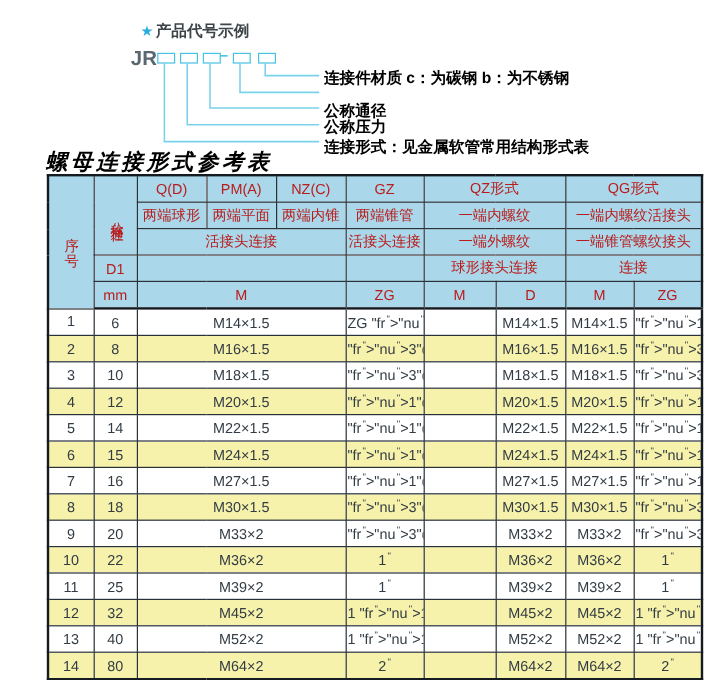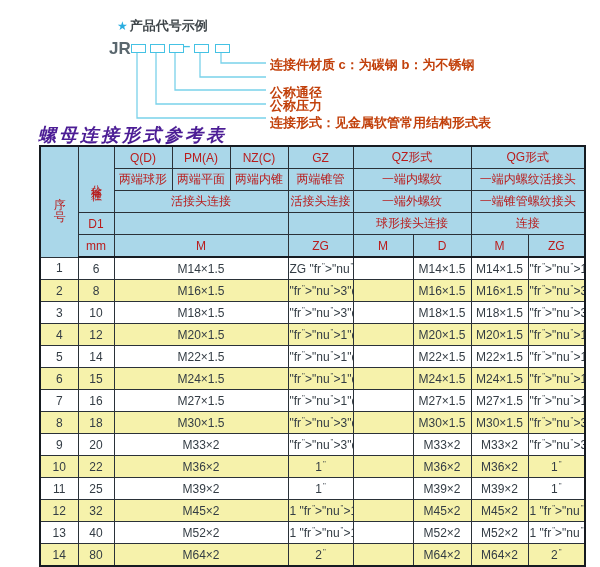--- a/index.html
+++ b/index.html
@@ -7,26 +7,26 @@
        font-family:"Liberation Sans","DejaVu Sans",sans-serif;color:#333c44;}
 
   
   .diagram{position:absolute;left:0;top:0;width:524px;height:145px;}
   .diagram svg.leads{position:absolute;left:0;top:0;pointer-events:none;}
   .diagram-title{position:absolute;left:117px;top:17px;font-size:13px;font-weight:bold;color:#3e4549;}
   .diagram-title .star{color:#29ade0;margin-right:2px;font-size:12px;}
   .jr-prefix{position:absolute;left:109px;top:39px;font-size:17px;font-weight:bold;color:#5a676e;}
   .code-box{position:absolute;top:44px;width:13px;height:7px;border:1px solid #45c2e4;background:#ffffff;}
   .code-dash{position:absolute;left:183px;top:38px;color:#45c2e4;font-weight:bold;font-size:13px;}
-  .diagram-label{position:absolute;left:270px;font-size:13px;font-weight:bold;color:#c2410c;white-space:nowrap;}
+  .diagram-label{position:absolute;left:270px;font-size:13px;font-weight:bold;color:#000000;white-space:nowrap;}
 
   
   .table-title{position:absolute;left:38px;top:123px;margin:0;
        font-family:"Liberation Serif","DejaVu Serif",serif;font-style:italic;
-       font-size:18px;font-weight:bold;color:#4c1d95;letter-spacing:3px;}
+       font-size:18px;font-weight:bold;color:#000000;letter-spacing:3px;}
 
   
   table.ref{position:absolute;left:39px;top:145px;border-collapse:collapse;table-layout:fixed;
        width:545px;font-size:12px;}
   table.ref{border:2px solid #161b21;}
   table.ref th,table.ref td{border:1px solid #2a3138;text-align:center;vertical-align:middle;
        padding:0 1px;overflow:hidden;white-space:nowrap;}
   table.ref thead th{background:#aad7e9;color:#b91c1c;font-weight:normal;height:21px;font-size:12px;}
   table.ref thead tr:last-child th{border-bottom:2px solid #161b21;}
   table.ref tbody td{height:21px;background:#ffffff;color:#333c44;}

